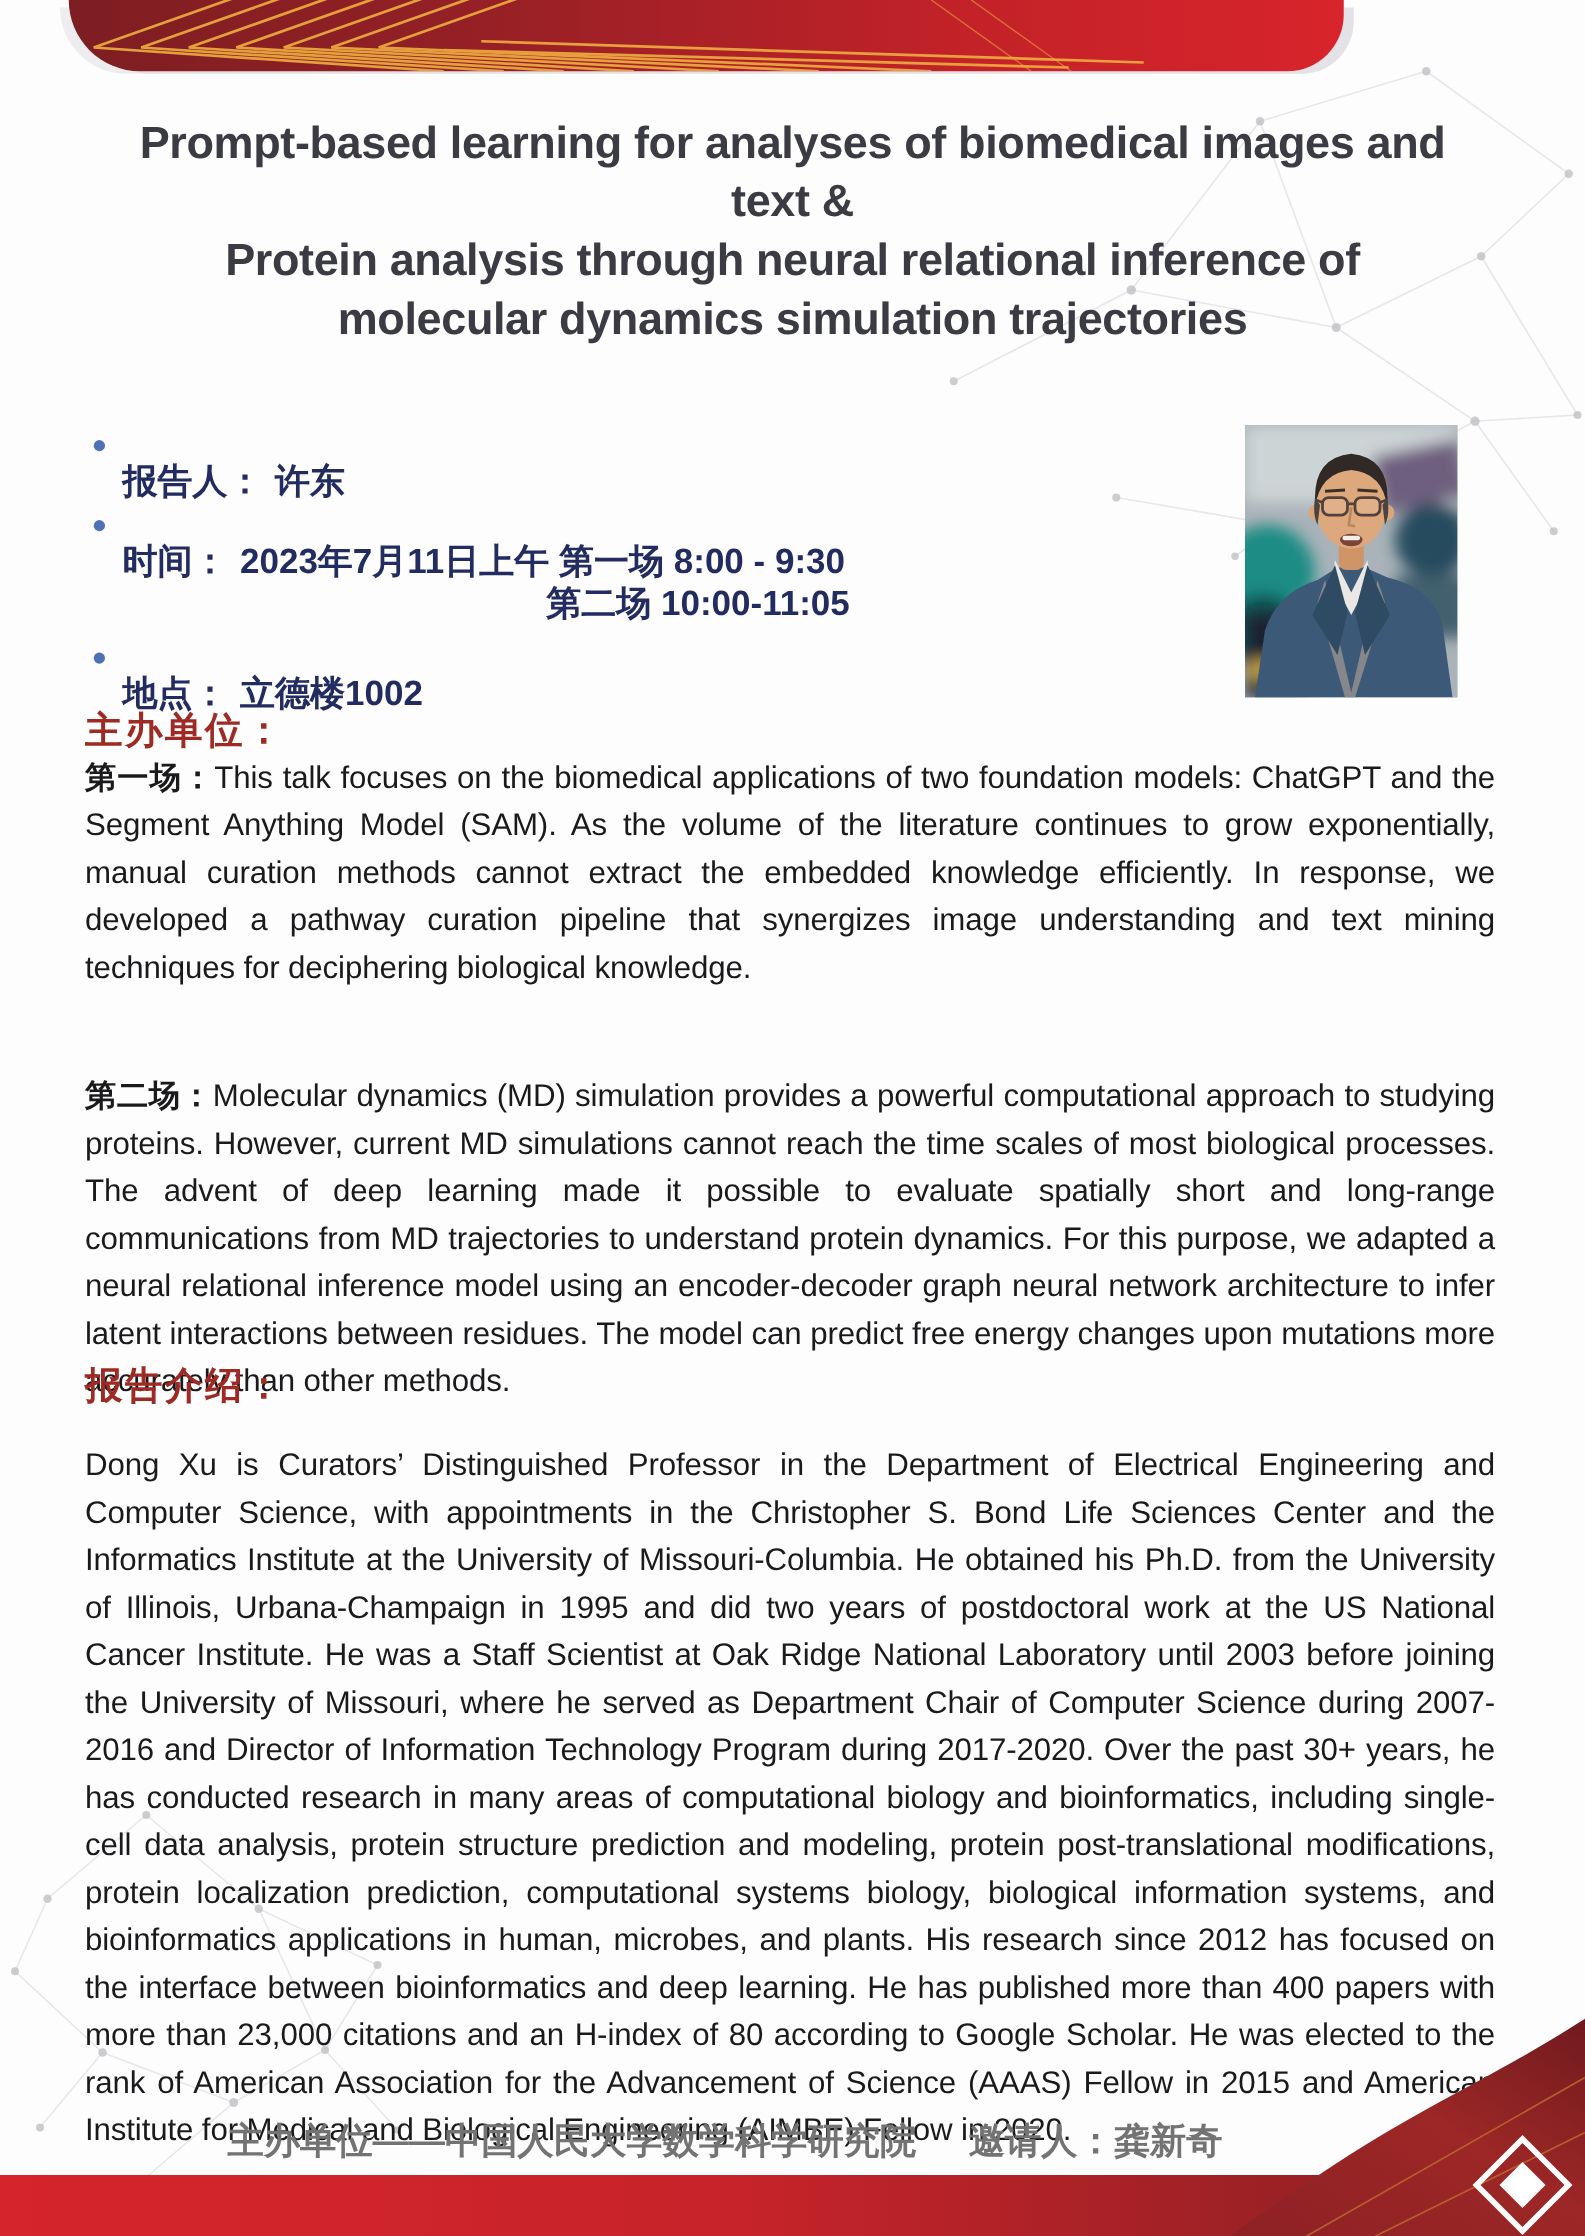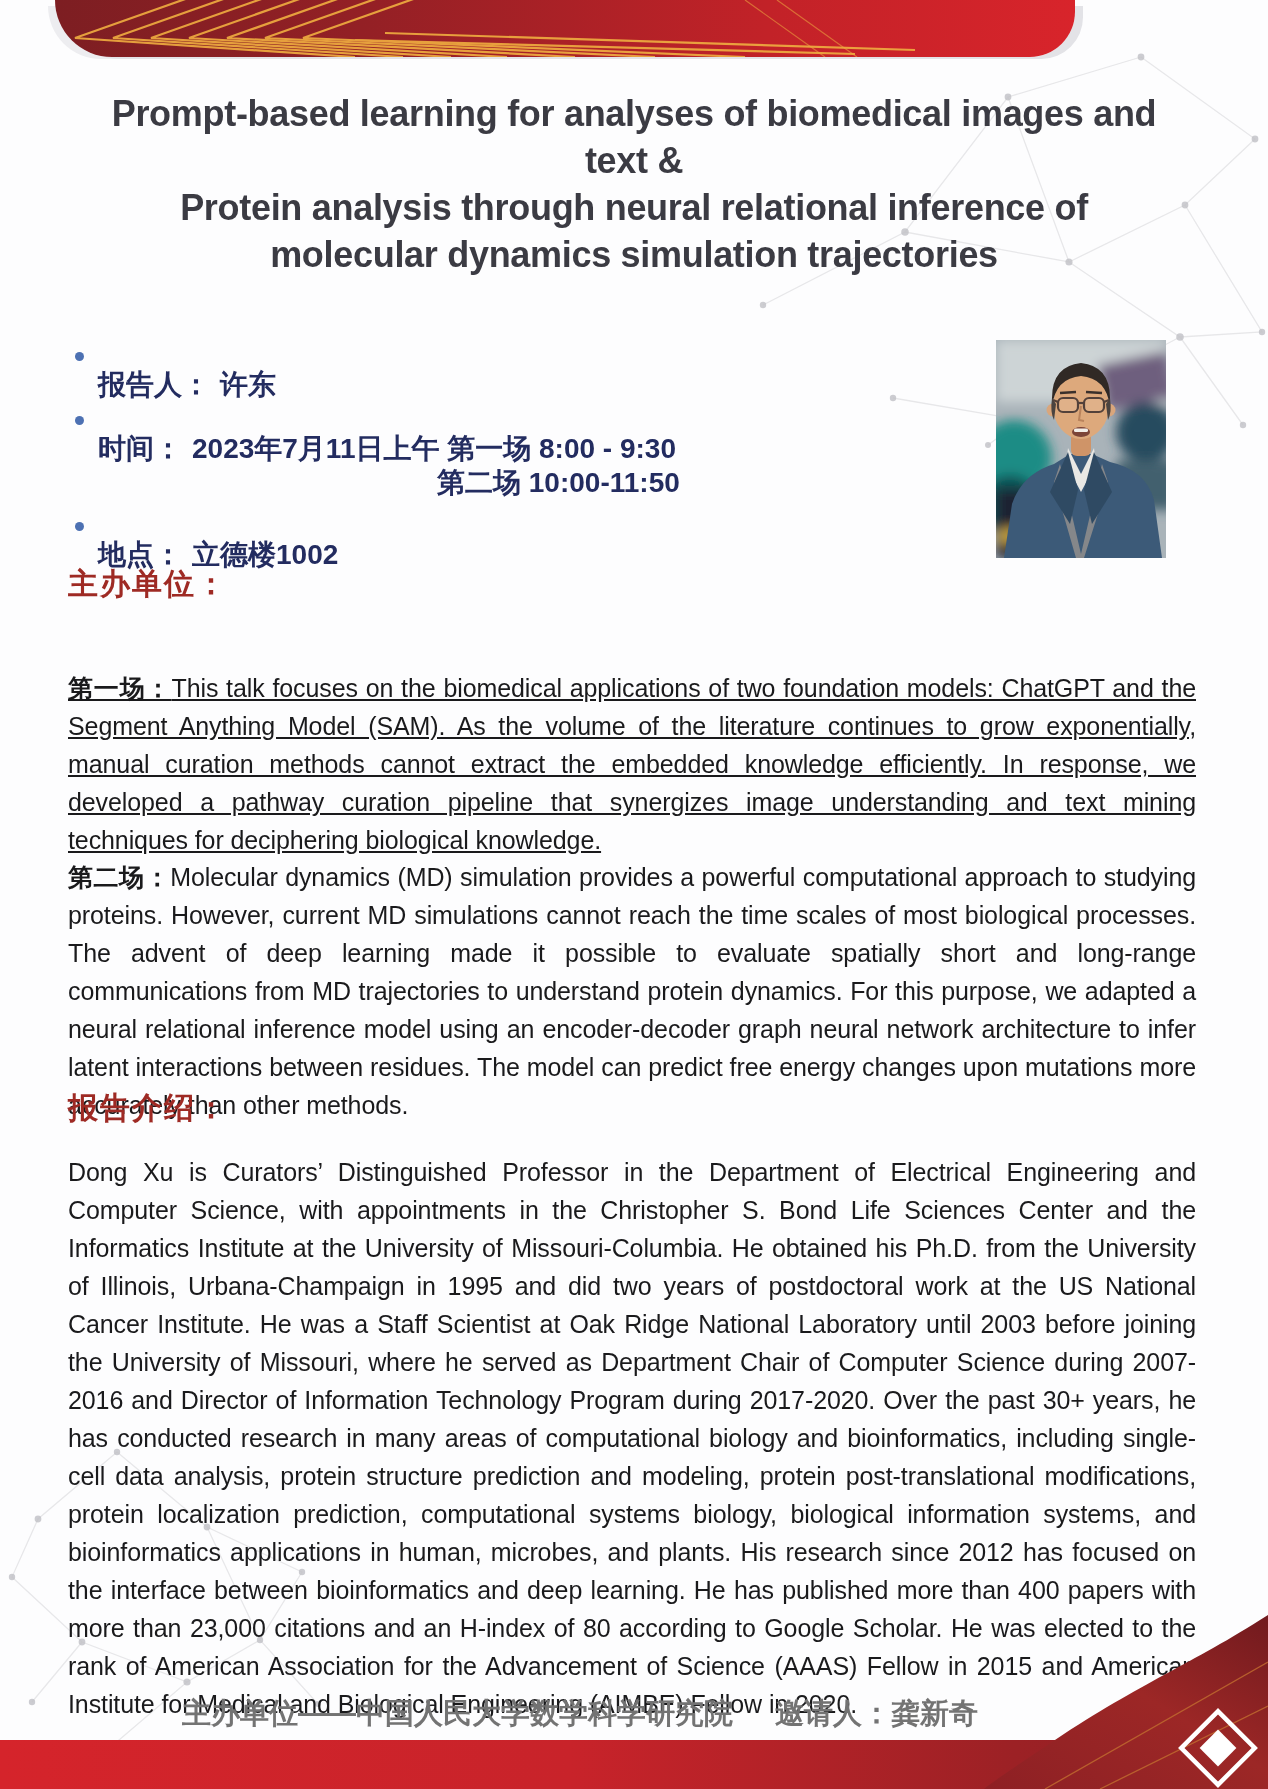--- a/index.html
+++ b/index.html
@@ -39,21 +39,21 @@
   .red-heading{
     position:absolute;left:68px;z-index:2;color:#9e2a24;font-size:30px;font-weight:700;letter-spacing:2px;
   }
   #abstract-heading{top:564px;}
   #bio-heading{top:1088px;}
   
   .body-par{
     position:absolute;left:68px;width:1128px;z-index:2;text-align:justify;
     color:#1a1a1c;font-size:25px;font-weight:500;line-height:38px;letter-spacing:-0.1px;
   }
-  #par1{top:644px;text-decoration:underline;}
+  #par1{top:578px;}
   #par2{top:833px;}
   #bio-text{top:1128px;}
   .par-label{font-weight:600;}
   
   #footer{
     position:absolute;left:0;top:1695px;width:1160px;text-align:center;z-index:2;
     color:#737373;font-size:29px;font-weight:700;line-height:37px;white-space:nowrap;
   }
   #footer .gap{display:inline-block;width:42px;}
   
@@ -138,21 +138,21 @@
   <div id="row-speaker" class="bullet-row">
     <span class="bullet-dot"></span>
     <span class="detail-label">报告人：</span>
     <span class="detail-value">许东</span>
   </div>
   <div id="row-time" class="bullet-row">
     <span class="bullet-dot"></span>
     <span class="detail-label">时间：</span>
     <span class="detail-value">2023年7月11日上午  第一场 8:00 - 9:30</span>
   </div>
-  <div id="time-line2">第二场 10:00-11:50</div>
+  <div id="time-line2">第二场 10:00-11:05</div>
   <div id="row-location" class="bullet-row">
     <span class="bullet-dot"></span>
     <span class="detail-label">地点：</span>
     <span class="detail-value">立德楼1002</span>
   </div>
 
   <div id="photo">
     <svg width="170" height="218" viewBox="0 0 170 218">
       <defs>
         <filter id="bgblur" x="-20%" y="-20%" width="140%" height="140%">

